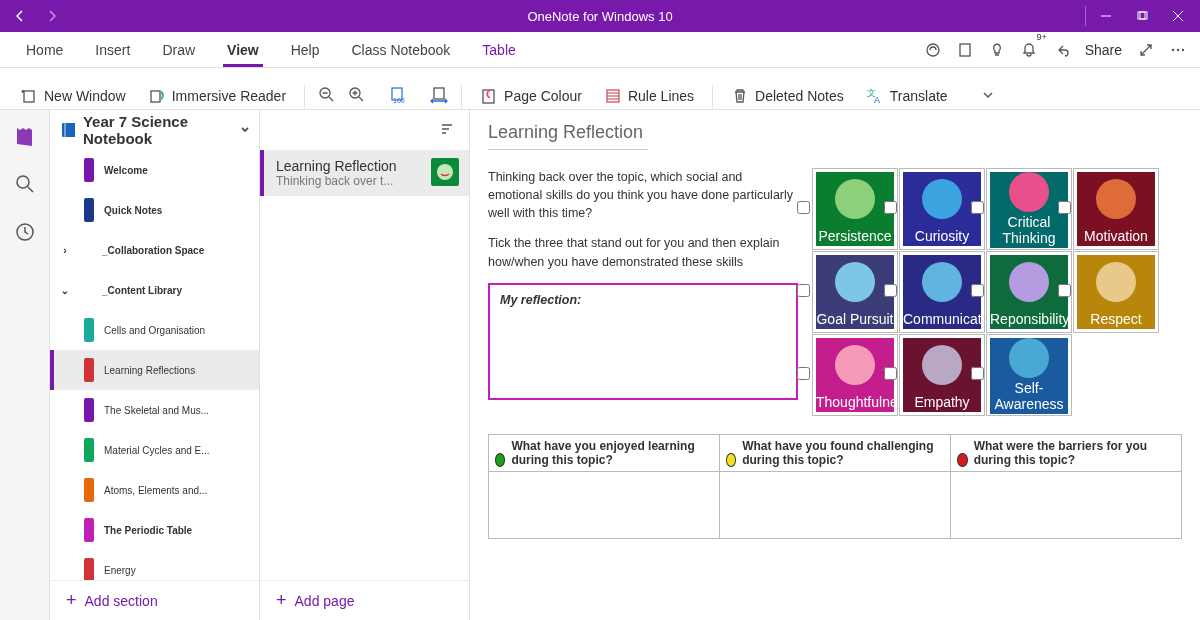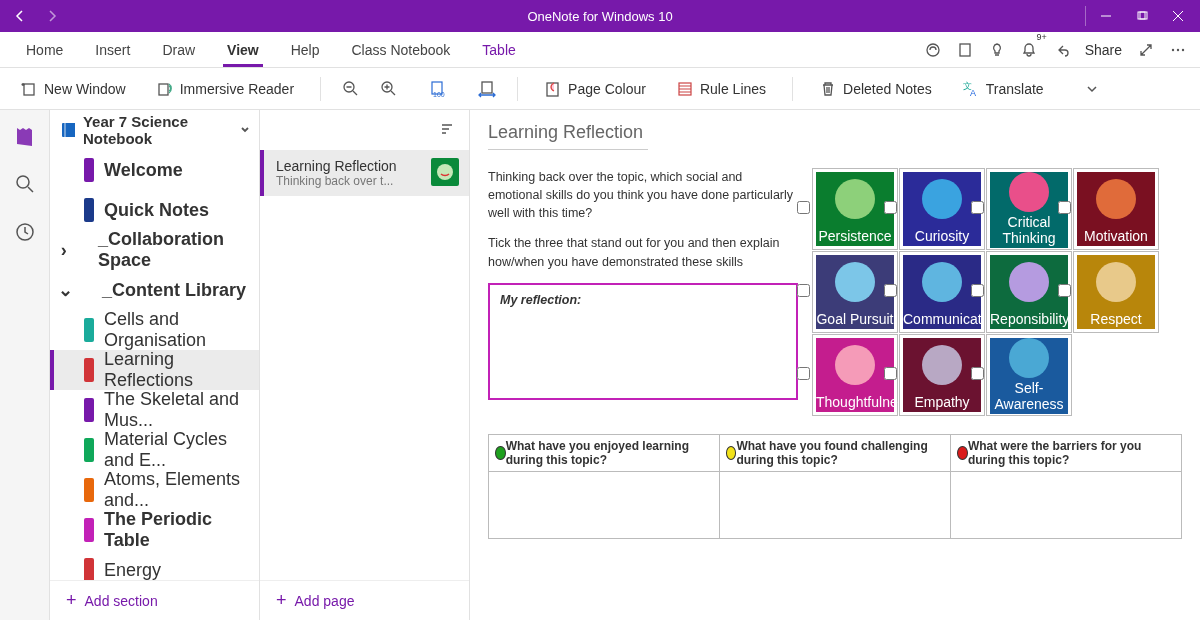--- a/index.html
+++ b/index.html
@@ -12,31 +12,31 @@
   .titlebar .win-btn { width:36px; height:32px; display:flex; align-items:center; justify-content:center; cursor:pointer;}
   .titlebar .win-btn svg { stroke:#fff; fill:none; }
   .tabs { height:36px; display:flex; align-items:center; border-bottom:1px solid #e1e1e1; background:#fff; padding-left:10px;}
   .tabs .tab { padding:0 16px; height:100%; display:flex; align-items:center; font-size:14px; color:#444; cursor:pointer; position:relative;}
   .tabs .tab.active { font-weight:600; color:#333; }
   .tabs .tab.active::after { content:""; position:absolute; bottom:0; left:12px; right:12px; height:3px; background:#7719aa;}
   .tabs .tab.p { color:#7719aa; }
   .tabs .right { margin-left:auto; display:flex; align-items:center; padding-right:6px;}
   .tabs .ic { width:32px; height:32px; display:flex; align-items:center; justify-content:center; cursor:pointer; position:relative;}
   .tabs .share { display:flex; align-items:center; gap:16px; padding:0 8px; cursor:pointer; font-size:14px;}
-  .ribbon { height:42px; display:flex; align-items:center; padding:0 10px; border-bottom:1px solid #e1e1e1; gap:10px; }
+  .ribbon { height:42px; display:flex; align-items:flex-end; padding:0 10px; border-bottom:1px solid #e1e1e1; gap:2px; }
   .ribbon .btn { display:flex; align-items:center; gap:6px; padding:4px 10px; cursor:pointer; font-size:14px; border-radius:2px;}
   .ribbon .sep { width:1px; height:24px; background:#e1e1e1; margin:0 6px;}
   .ribbon .ic{ width:28px; height:28px; display:flex; align-items:center; justify-content:center; cursor:pointer;}
   .main { display:flex; height:510px; }
   .rail { width:50px; background:#f5f5f5; border-right:1px solid #e1e1e1; display:flex; flex-direction:column; align-items:center; padding-top:8px; gap:12px;}
   .rail .ric { width:36px; height:36px; display:flex; align-items:center; justify-content:center; cursor:pointer;}
   .nav { width:210px; border-right:1px solid #e1e1e1; display:flex; flex-direction:column; position:relative;}
   .nav-header { height:40px; display:flex; align-items:center; padding:0 10px; font-size:15px; font-weight:600; gap:8px; cursor:pointer;}
   .nav-list { flex:1; overflow:hidden;}
-  .nav-item { display:flex; align-items:center; height:40px; padding:0 8px 0 20px; gap:10px; font-size:18px; cursor:pointer;}
+  .nav-item { display:flex; align-items:center; height:40px; padding:0 8px 0 20px; gap:10px; font-size:10px; cursor:pointer;}
   .nav-item.bold { font-weight:600; }
   .nav-item .sec { width:10px; height:24px; border-radius:2px; flex-shrink:0; }
   .nav-item.selected { background:#ebebeb; border-left:4px solid #7719aa; padding-left:16px;}
   .nav-item .chev { width:14px; text-align:center; margin-left:-14px;}
   .add { height:40px; display:flex; align-items:center; padding-left:16px; color:#7719aa; gap:8px; cursor:pointer; font-size:14px; border-top:1px solid #eee;}
   .pages { width:210px; border-right:1px solid #e1e1e1; display:flex; flex-direction:column;}
   .pages-header { height:40px; display:flex; align-items:center; justify-content:flex-end; padding:0 14px;}
   .page-item { padding:8px 10px; display:flex; gap:8px; cursor:pointer;}
   .page-item.sel { background:#ebebeb; border-left:4px solid #7719aa; padding-left:12px;}
   .page-item .txt { flex:1; }
@@ -53,21 +53,21 @@
   .grid { display:grid; grid-template-columns:repeat(4, 86px); grid-auto-rows:82px; gap:1px;}
   .cell { position:relative; border:1px solid #bbb; display:flex; flex-direction:column;}
   .cell input[type=checkbox]{ position:absolute; left:-16px; top:32px;}
   .card { flex:1; margin:3px; display:flex; flex-direction:column;}
   .card .circ { flex:1; display:flex; align-items:center; justify-content:center;}
   .card .circ span{ width:40px; height:40px; border-radius:50%;}
   .card .cap { font-size:14px; text-align:center; padding:2px 0; color:#fff;}
   .bottom { margin-top:18px; display:flex; border:1px solid #bbb;}
   .bottom .col { flex:1; border-right:1px solid #bbb; }
   .bottom .col:last-child{border-right:none;}
-  .bottom .hd { display:flex; align-items:center; padding:4px 6px; font-size:12px; font-weight:700; border-bottom:1px solid #bbb;}
+  .bottom .hd { display:flex; align-items:flex-end; gap:6px; padding:4px 6px; font-size:12px; font-weight:700; border-bottom:1px solid #bbb;}
   .bottom .hd .dot{ width:14px; height:14px; border-radius:50%; border:1px solid #333;}
   .bottom .bod{ height:66px;}
   .sort-ic svg { stroke:#555; }
   .badge { position:absolute; top:-2px; right:-2px; font-size:9px; color:#333;}
 </style>
 </head>
 <body>
 
 <div class="titlebar">
   <div class="nav-btn">

